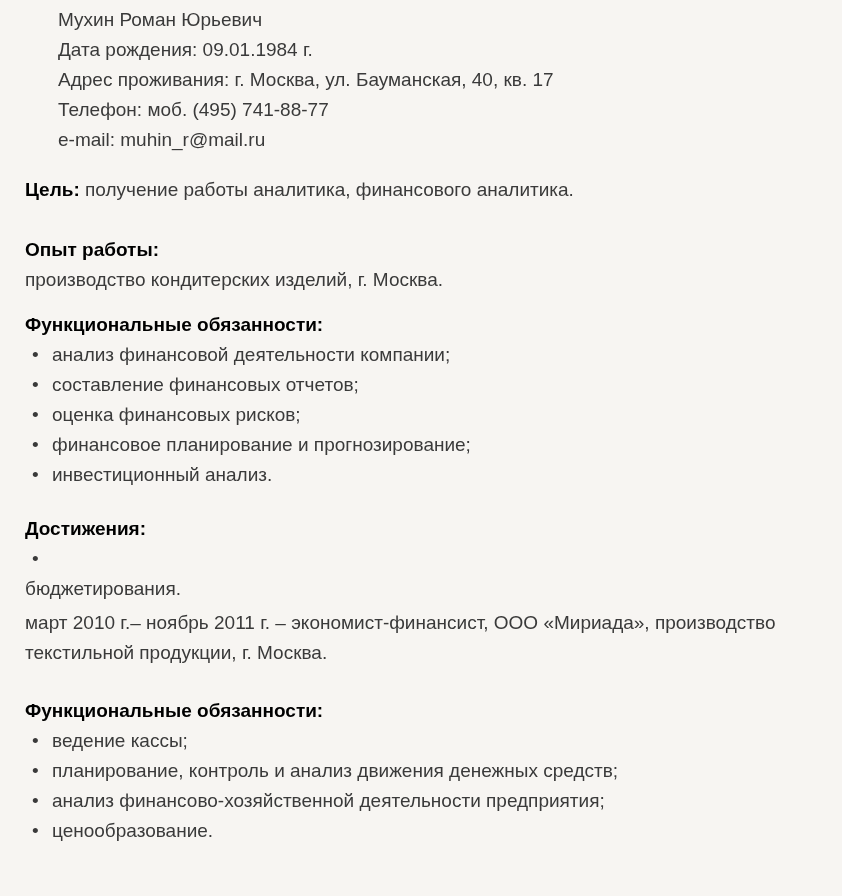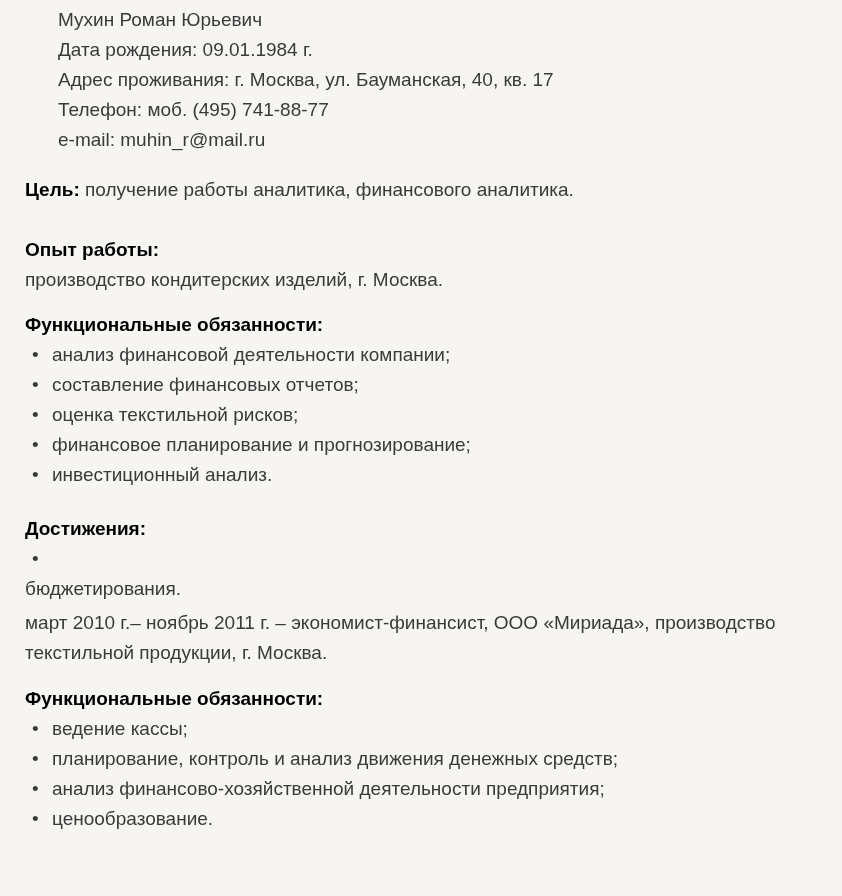--- a/index.html
+++ b/index.html
@@ -37,21 +37,21 @@
 
   .objective-para {
     margin: 0 0 30px 0;
     line-height: 30px;
     white-space: nowrap;
   }
   .block { margin: 0; }
   .block-experience { margin-bottom: 15px; }
   .block-duties1   { margin-bottom: 24px; }
   .block-achieve   { margin-bottom: 4px; }
-  .block-job2      { margin-bottom: 16px; }
+  .block-job2      { margin-bottom: 28px; }
   .block-duties2   { margin-bottom: 0; }
 
   .li {
     display: flex;
     line-height: 30px;
     white-space: nowrap;
   }
   .li .dot {
     flex: none;
     width: 27px;
@@ -84,21 +84,21 @@
     <div class="li">
         <span class="dot">•</span>
         <span>анализ финансовой деятельности компании;</span>
       </div>
     <div class="li">
         <span class="dot">•</span>
         <span>составление финансовых отчетов;</span>
       </div>
     <div class="li">
         <span class="dot">•</span>
-        <span>оценка текстильной рисков;</span>
+        <span>оценка финансовых рисков;</span>
       </div>
     <div class="li">
         <span class="dot">•</span>
         <span>финансовое планирование и прогнозирование;</span>
       </div>
     <div class="li">
         <span class="dot">•</span>
         <span>инвестиционный анализ.</span>
       </div>
   </div>

